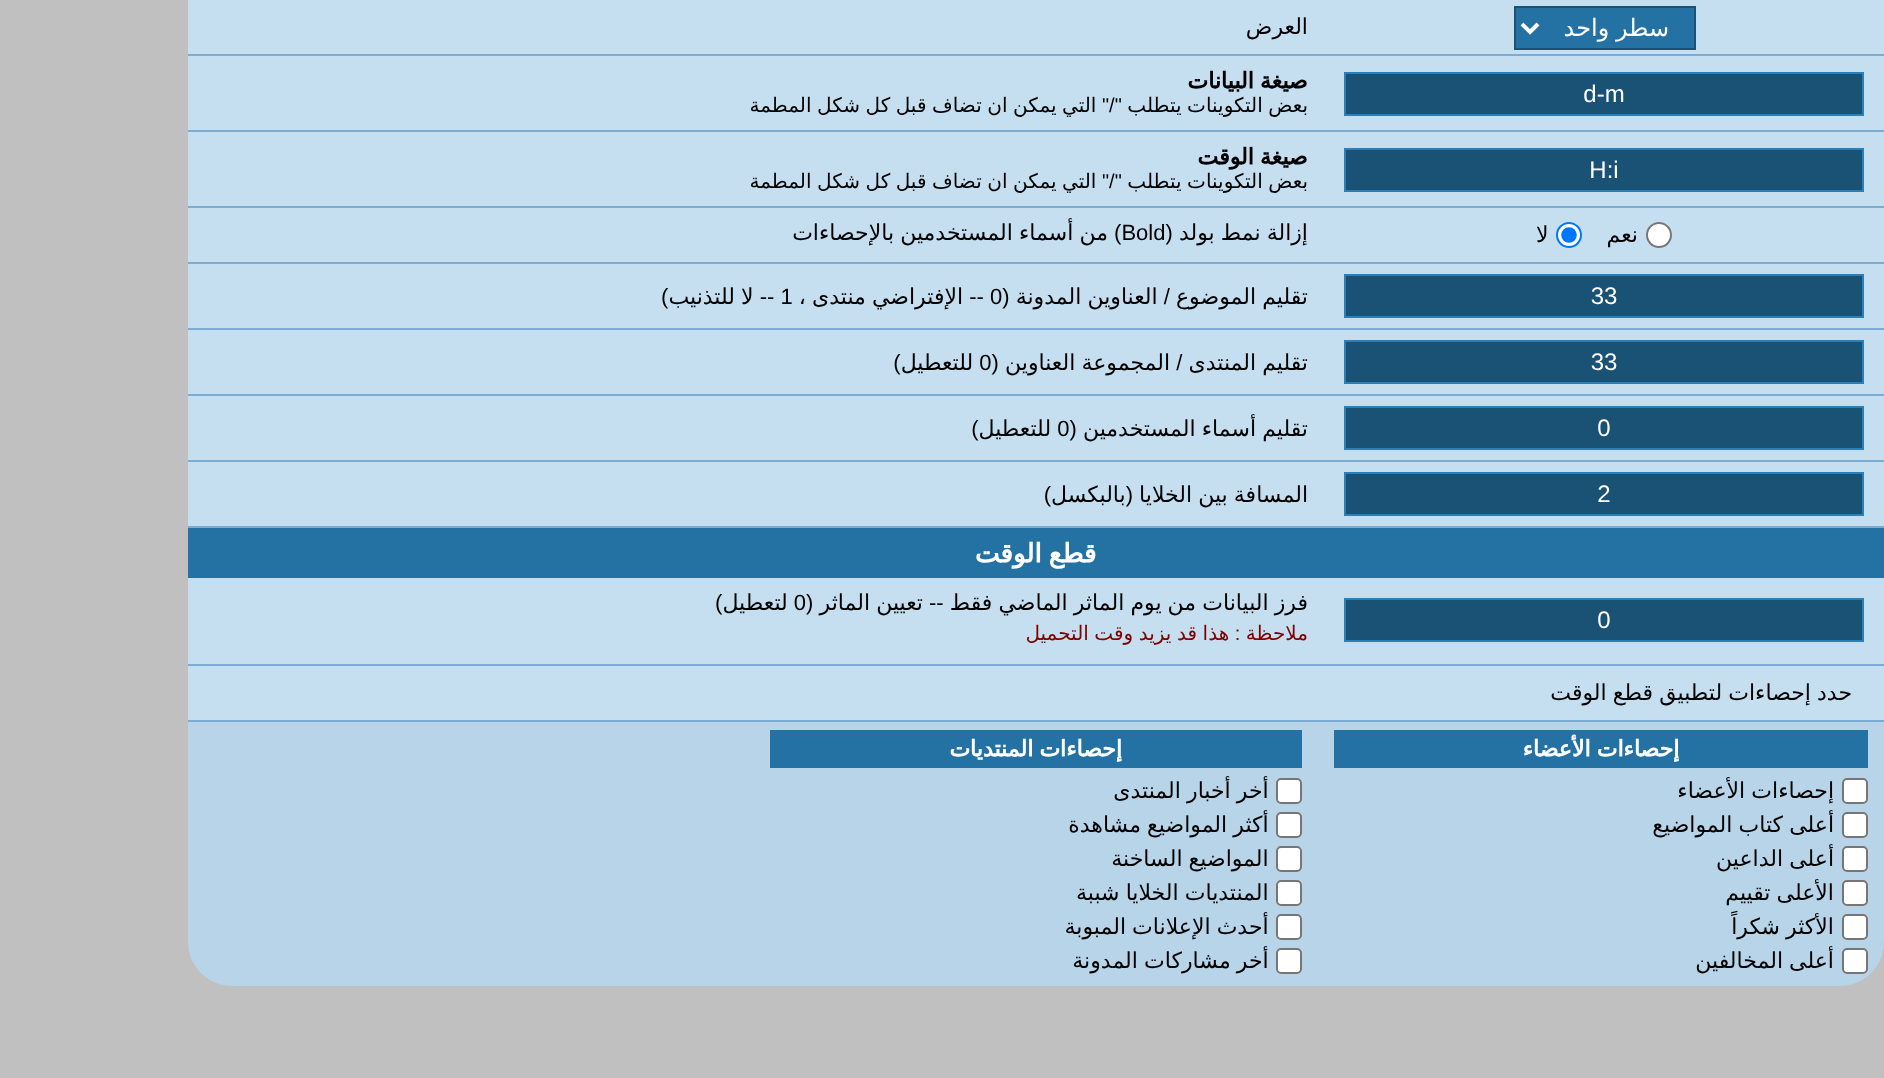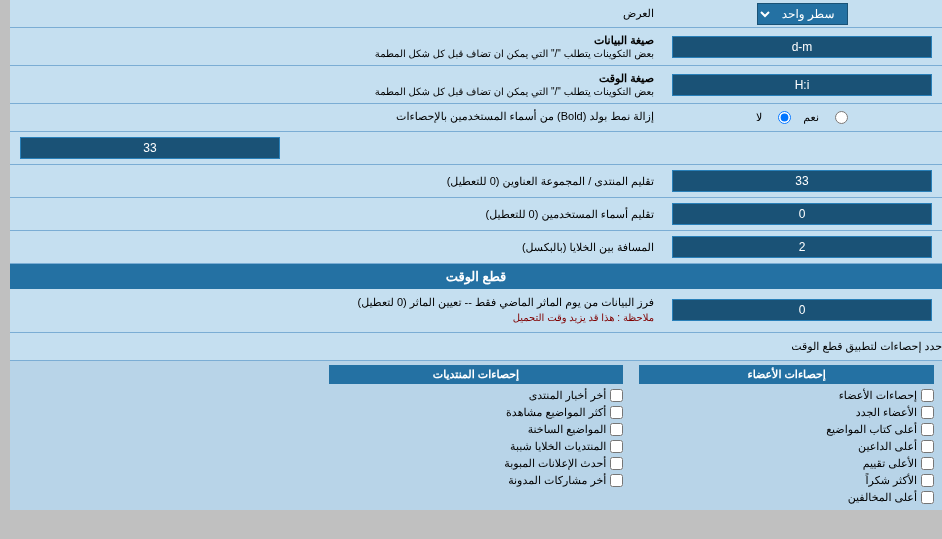--- a/index.html
+++ b/index.html
@@ -3,22 +3,23 @@
   <meta charset="utf-8">
   <style>
     * { box-sizing: border-box; margin: 0; padding: 0; }
     body {
       font-family: Arial, Tahoma, sans-serif;
       background: #c0c0c0;
       direction: rtl;
       font-size: 12px;
     }
     .main-container {
-      width: 932px;
+      width: 848px;
       background: #b8d4e8;
+      border-radius: 22px;
     }
     .dark-input {
       background: #1a5276;
       color: #fff;
       border: 1px solid #2980b9;
       height: 22px;
       width: 260px;
       text-align: center;
       font-size: 12px;
       display: flex;
@@ -76,21 +77,21 @@
       width: 280px;
       display: flex;
       align-items: center;
       justify-content: center;
       gap: 12px;
       flex-direction: row;
     }
     .radio-option {
       display: flex;
       align-items: center;
-      gap: 16px;
+      gap: 4px;
       font-size: 11px;
     }
     .stats-columns {
       display: flex;
       flex-direction: row;
     }
     .stats-col {
       flex: 1;
       padding: 4px 8px;
     }
@@ -149,21 +150,21 @@
       display: flex;
       flex-direction: row-reverse;
       align-items: center;
       background: #c5dff0;
       border-bottom: 1px solid #7badd4;
       min-height: 28px;
       padding: 2px 0;
     }
     .stats-limit-label {
       flex: 1;
-      padding: 4px 0;
+      padding: 4px 16px;
       text-align: right;
       color: #000;
       font-size: 11px;
     }
     .input-field {
       background: #1a5276;
       color: #fff;
       border: none;
       height: 20px;
       width: 240px;
@@ -217,20 +218,21 @@
         <label>نعم</label>
       </div>
       <div class="radio-option">
         <input type="radio" name="bold" value="no" checked="" style="">
         <label>لا</label>
       </div>
     </div>
   </div>
 
   <div class="top-row">
+    <div class="top-label">تقليم الموضوع / العناوين المدونة (0 -- الإفتراضي منتدى ، 1 -- لا للتذنيب)</div>
     <div class="top-select-area">
       <div class="dark-input">
         <input class="input-field" type="text" value="33" style="">
       </div>
     </div>
   </div>
 
   <div class="top-row">
     <div class="top-label">تقليم المنتدى / المجموعة العناوين (0 للتعطيل)</div>
     <div class="top-select-area">
@@ -279,24 +281,20 @@
   <div class="stats-columns">
 
     <div class="stats-col">
       <div class="stats-col-header">إحصاءات الأعضاء</div>
       <div class="checkbox-item">
         <input type="checkbox" style="">
         <span>إحصاءات الأعضاء</span>
       </div>
       <div class="checkbox-item">
         <input type="checkbox" style="">
-        <span>الأعضاء الجدد</span>
-      </div>
-      <div class="checkbox-item">
-        <input type="checkbox" style="">
         <span>أعلى كتاب المواضيع</span>
       </div>
       <div class="checkbox-item">
         <input type="checkbox" style="">
         <span>أعلى الداعين</span>
       </div>
       <div class="checkbox-item">
         <input type="checkbox" style="">
         <span>الأعلى تقييم</span>
       </div>

